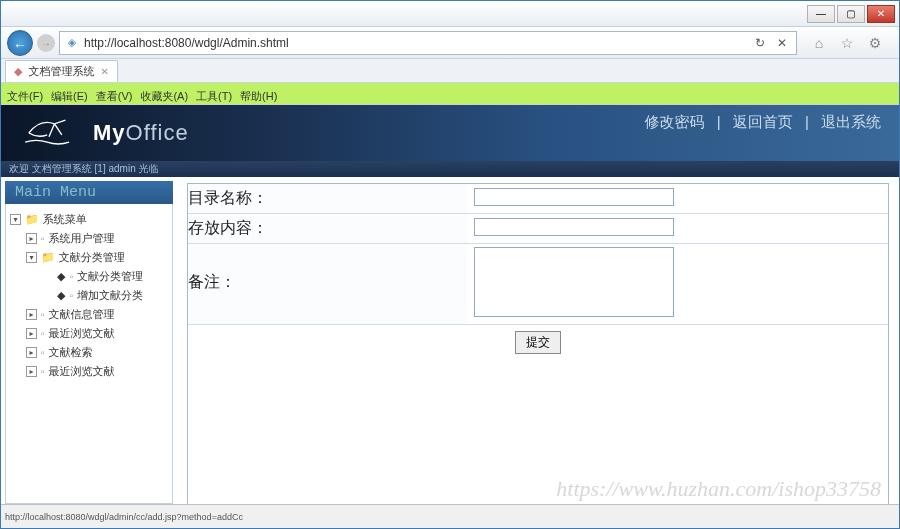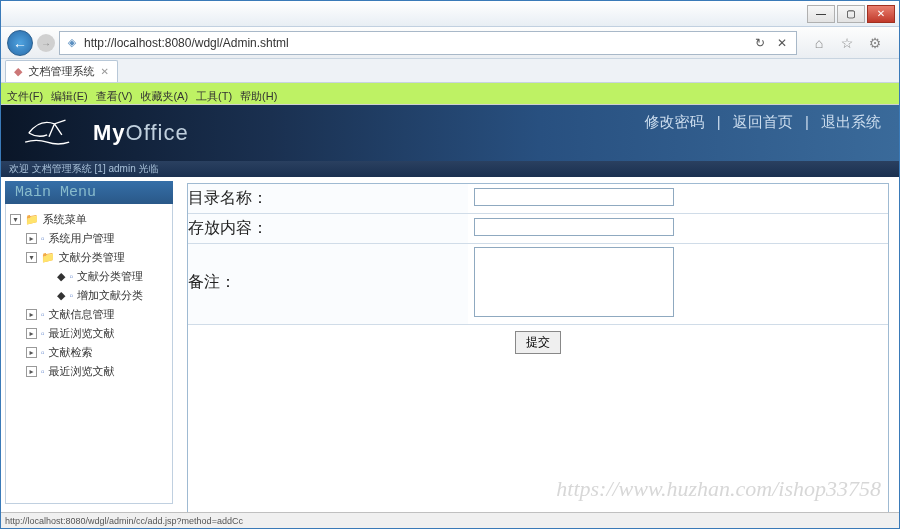--- a/index.html
+++ b/index.html
@@ -62,21 +62,21 @@
 .form-title{background:linear-gradient(#edf4fa,#d8e6f2);text-align:center;font-size:12px;color:#333;padding:4px 0;border-bottom:1px solid #b8cde0}
 .form-row{display:flex;border-bottom:1px solid #d0dce8}
 .form-label{width:280px;text-align:left;padding:4px 12px 4px 0;font-size:16px;color:#222;background:#fafcfe}
 .form-input-cell{flex:1;padding:3px 6px}
 .form-input{width:200px;height:18px;border:1px solid #8fa9c0;font-size:11px;padding:0 3px}
 .form-textarea{width:200px;height:70px;border:1px solid #8fa9c0;font-size:11px;padding:2px;resize:none}
 .submit-row{text-align:center;padding:6px}
 .submit-btn{padding:2px 10px;font-size:12px;border:1px solid #888;background:#efefef}
 
 
-.status-bar{position:absolute;bottom:0;left:0;right:0;height:16px;background:#f0f0f0;border-top:1px solid #c0c0c0;font-size:9px;color:#555;padding:0 4px;display:flex;align-items:center}
+.status-bar{position:absolute;bottom:0;left:0;right:0;height:24px;background:#f0f0f0;border-top:1px solid #c0c0c0;font-size:9px;color:#555;padding:0 4px;display:flex;align-items:center}
 
 .watermark{position:absolute;bottom:26px;right:18px;font-size:22px;color:rgba(140,140,140,.35);font-style:italic;font-family:Georgia,serif;pointer-events:none}
 
 svg.swimmer{stroke:#fff;fill:none;stroke-width:1.5}
 </style>
 </head>
 <body>
 
 <div class="titlebar">
   <div class="win-btns">

